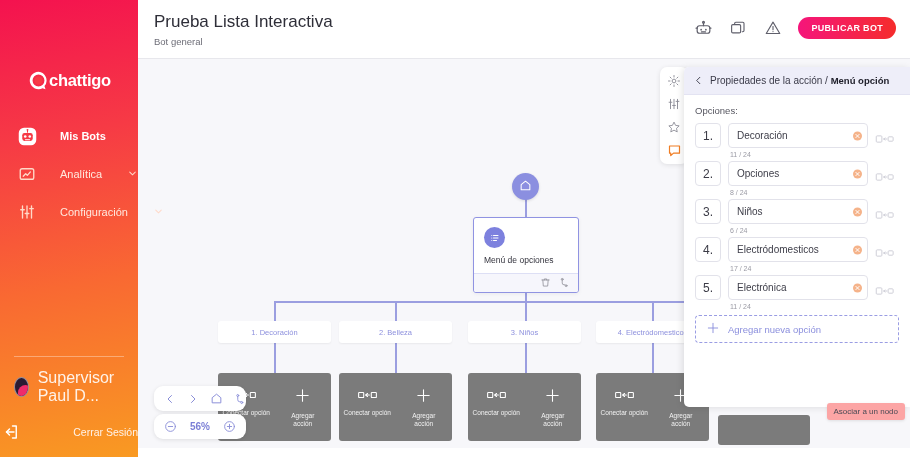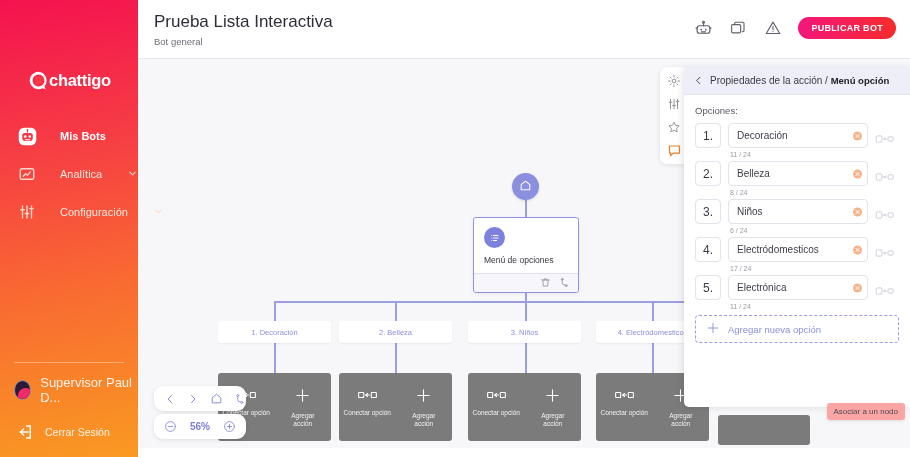--- a/index.html
+++ b/index.html
@@ -42,22 +42,22 @@
   .sb-user { display:flex; align-items:center; gap:9px; padding: 4px 0 10px 14px; cursor:pointer;}
   .avatar {
     width: 20px; height: 20px; border-radius: 50%;
     background: #2b1a33; position: relative; overflow: hidden;
     border: 1px solid rgba(255,255,255,.5);
   }
   .avatar::after{
     content:''; position:absolute; left:3px; top:7px; width:15px; height:15px;
     border-radius:50% 50% 50% 0; background:#ef2b6b;
   }
-  .sb-user-name { font-size: 13px; color:#fff2e8; }
-  .sb-logout { display:flex; align-items:center; gap:9px; padding: 6px 0 6px 14px; cursor:pointer;}
+  .sb-user-name { font-size: 16px; color:#fff2e8; }
+  .sb-logout { display:flex; align-items:center; gap:9px; padding: 6px 0 6px 0; cursor:pointer;justify-content:space-between;}
   .sb-logout-label { font-size: 10.5px; color:#fff2e8; }
 
   
   .header {
     position: absolute; left: 138px; top: 0; right: 0; height: 59px;
     background: #fff; border-bottom: 1px solid #e7e7ec;
   }
   .hdr-title { position:absolute; left: 16px; top: 12px; font-size: 17px; color:#2e2e38; font-weight:400;}
   .hdr-sub { position:absolute; left: 16px; top: 36px; font-size: 9.5px; color:#6e6e78;}
   .hdr-right { position:absolute; right: 14px; top: 17px; display:flex; align-items:center; gap: 15px;}
@@ -552,21 +552,21 @@
             <path d="M12.5 8h5.5" stroke-linecap="round"></path>
               <path d="M15 6.2L13.2 8l1.8 1.8" stroke-linecap="round" stroke-linejoin="round"></path>
           </svg>
         </div>
       </div>
 
       <div class="opt-row">
         <div class="opt-num">2.</div>
         <div class="opt-mid">
           <div class="opt-input">
-            <span>Belleza</span>
+            <span>Opciones</span>
             <span class="opt-clear">
               <svg width="7" height="7" viewBox="0 0 24 24" fill="none" stroke="#fff" stroke-width="3.4" stroke-linecap="round">
                   <path d="M6.5 6.5l11 11M17.5 6.5l-11 11"></path>
                 </svg>
             </span>
           </div>
           <div class="opt-count">8 / 24</div>
         </div>
         <div class="opt-link">
           <svg width="20" height="10" viewBox="0 0 30 16" fill="none" stroke="#cfcfd8" stroke-width="1.6">

